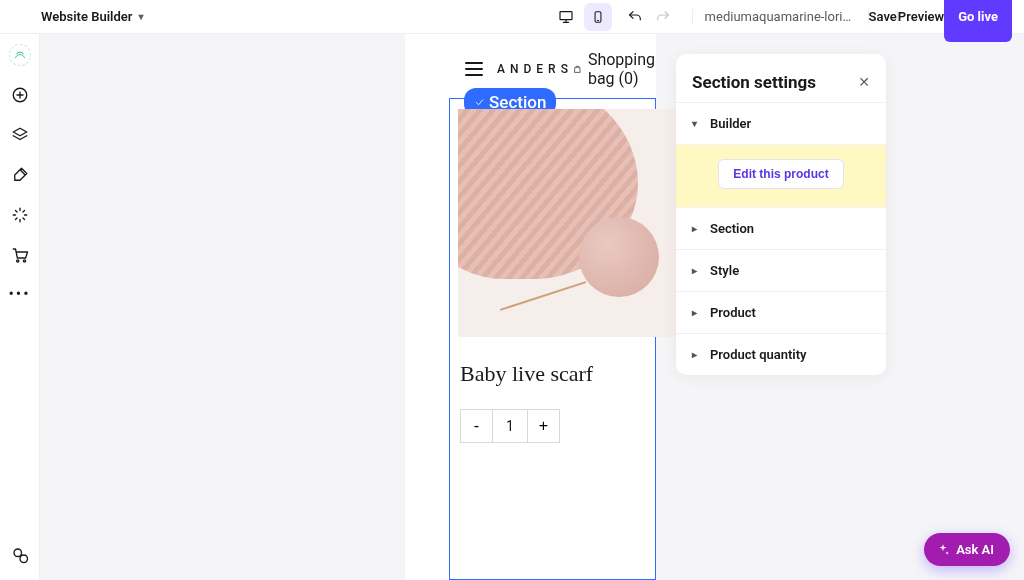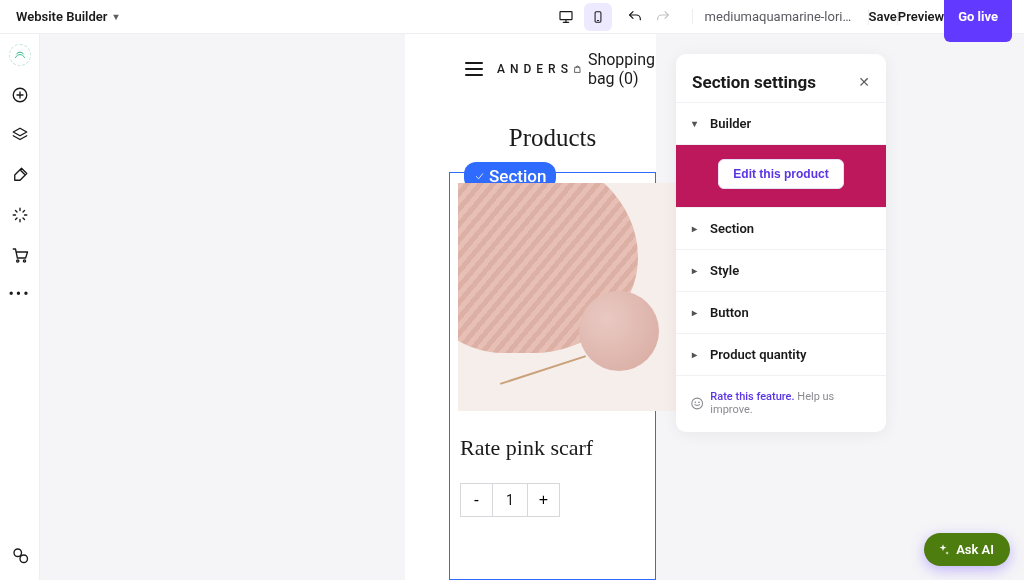--- a/index.html
+++ b/index.html
@@ -16,21 +16,21 @@
 
   
   .topbar {
     height: 34px;
     background: #fff;
     display: flex;
     align-items: center;
     padding: 0 12px 0 16px;
     border-bottom: 1px solid #efeff2;
   }
-  .topbar-left { display:flex; align-items:center; gap:6px; font-weight:600; cursor:pointer;}
+  .topbar-left { display:flex; align-items:center; gap:6px; font-weight:600; cursor:pointer;margin-left:25px;}
   .chev { font-size:10px; opacity:.7; }
   .topbar-center { margin-left:auto; display:flex; align-items:center; gap:4px;}
   .device-btn { width:28px; height:28px; border-radius:6px; display:flex; align-items:center; justify-content:center; cursor:pointer;}
   .device-btn.active { background:#ede9ff; }
   .device-btn svg, .undo-redo svg { stroke:#1a1a1a; }
   .undo-redo { display:flex; align-items:center; gap:2px; margin-left:6px; }
   .undo-redo span { width:26px; height:26px; display:flex; align-items:center; justify-content:center; cursor:pointer;}
   .undo-redo span.disabled svg { stroke:#c4c4c8; }
   .domain { margin-left:12px; color:#5a5a60; max-width:160px; white-space:nowrap; overflow:hidden; text-overflow:ellipsis; border-left:1px solid #ededf0; padding-left:12px;}
   .topbar-right { display:flex; align-items:center; gap:0; margin-left:16px;}
@@ -91,33 +91,33 @@
     box-shadow:0 2px 16px rgba(0,0,0,.06);
     overflow:hidden;
   }
   .panel-head { display:flex; align-items:center; justify-content:space-between; padding:18px 16px 10px;}
   .panel-head h2 { font-size:17px; font-weight:700;}
   .panel-head .x { cursor:pointer; font-size:14px; opacity:.7;}
   .acc-item { display:flex; align-items:center; gap:8px; padding:13px 16px; font-size:13px; font-weight:600; cursor:pointer; border-top:1px solid #f1f1f4;}
   .acc-item:first-of-type{border-top:none;}
   .acc-item .caret { font-size:10px; opacity:.75; width:10px;}
   .acc-open .caret{ }
-  .acc-body { background:#be185d; padding:14px 0 18px; display:flex; justify-content:center; border-top:1px solid #f1f1f4;}
+  .acc-body { background:#fef9c3; padding:14px 0 18px; display:flex; justify-content:center; border-top:1px solid #f1f1f4;}
   .edit-btn {
     border:1px solid #e4e0f6; color:#5b35e5; background:#fff;
     padding:7px 14px; border-radius:6px; font-weight:600; font-size:12px; cursor:pointer;
   }
   .rate { display:flex; align-items:center; gap:6px; font-size:11px; color:#8a8a92; padding:14px 14px 16px; border-top:1px solid #f1f1f4;}
   .rate a { color:#5b35e5; text-decoration:none; font-weight:500;}
   .rate svg{stroke:#8a8a92;}
 
   
   .askai {
     position:absolute; right:14px; bottom:14px;
-    background:#4d7c0f; color:#fff; padding:9px 16px 9px 12px;
+    background:#a21caf; color:#fff; padding:9px 16px 9px 12px;
     border-radius:20px; font-weight:600; display:flex; align-items:center; gap:6px;
     font-size:13px; cursor:pointer; box-shadow:0 4px 14px rgba(97,57,255,.35);
   }
   .askai svg{fill:#fff;}
 
   svg { fill:none; stroke-width:1.8; stroke-linecap:round; stroke-linejoin:round; }
 </style>
 </head>
 <body>
 
@@ -224,37 +224,36 @@
     </div>
     <div class="bag">
       <svg width="15" height="16" viewBox="0 0 24 24">
           <path d="M6 7h12l1 14H5z"></path>
           <path d="M9 7a3 3 0 016 0"></path>
         </svg>
       <span>Shopping bag (0)</span>
     </div>
   </div>
 
-  <h1 class="products-title">Products</h1>
 
   <div class="section-wrap">
     <div class="section-badge">
       <svg width="11" height="11" viewBox="0 0 24 24">
           <path d="M5 12l5 5 9-11"></path>
         </svg>
       <span>Section</span>
     </div>
 
     <div class="product-img">
       <div class="knit"></div>
       <div class="yarn"></div>
       <div class="needle"></div>
     </div>
 
-    <div class="prod-name">Rate pink scarf</div>
+    <div class="prod-name">Baby live scarf</div>
 
     <div class="qty">
       <button>-</button>
       <span>1</span>
       <button>+</button>
     </div>
   </div>
 </div>
 
 <div class="panel">
@@ -274,38 +273,27 @@
   <div class="acc-item">
     <span class="caret">▸</span>
     <span>Section</span>
   </div>
   <div class="acc-item">
     <span class="caret">▸</span>
     <span>Style</span>
   </div>
   <div class="acc-item">
     <span class="caret">▸</span>
-    <span>Button</span>
+    <span>Product</span>
   </div>
   <div class="acc-item">
     <span class="caret">▸</span>
     <span>Product quantity</span>
   </div>
 
-  <div class="rate">
-    <svg width="15" height="15" viewBox="0 0 24 24">
-        <circle cx="12" cy="12" r="9"></circle>
-        <path d="M8 14c1.5 1.5 6.5 1.5 8 0"></path>
-        <circle cx="9" cy="10" r=".5"></circle>
-        <circle cx="15" cy="10" r=".5"></circle>
-      </svg>
-    <span>
-      <a href="#">Rate this feature.</a><span> Help us improve.</span>
-    </span>
-  </div>
 </div>
 
 <div class="askai">
   <svg width="14" height="14" viewBox="0 0 24 24">
       <path d="M12 2l1.5 4.5L18 8l-4.5 1.5L12 14l-1.5-4.5L6 8l4.5-1.5z" stroke="none"></path>
       <path d="M19 14l.8 2.2L22 17l-2.2.8L19 20l-.8-2.2L16 17l2.2-.8z" stroke="none"></path>
     </svg>
   <span>Ask AI</span>
 </div>
 

